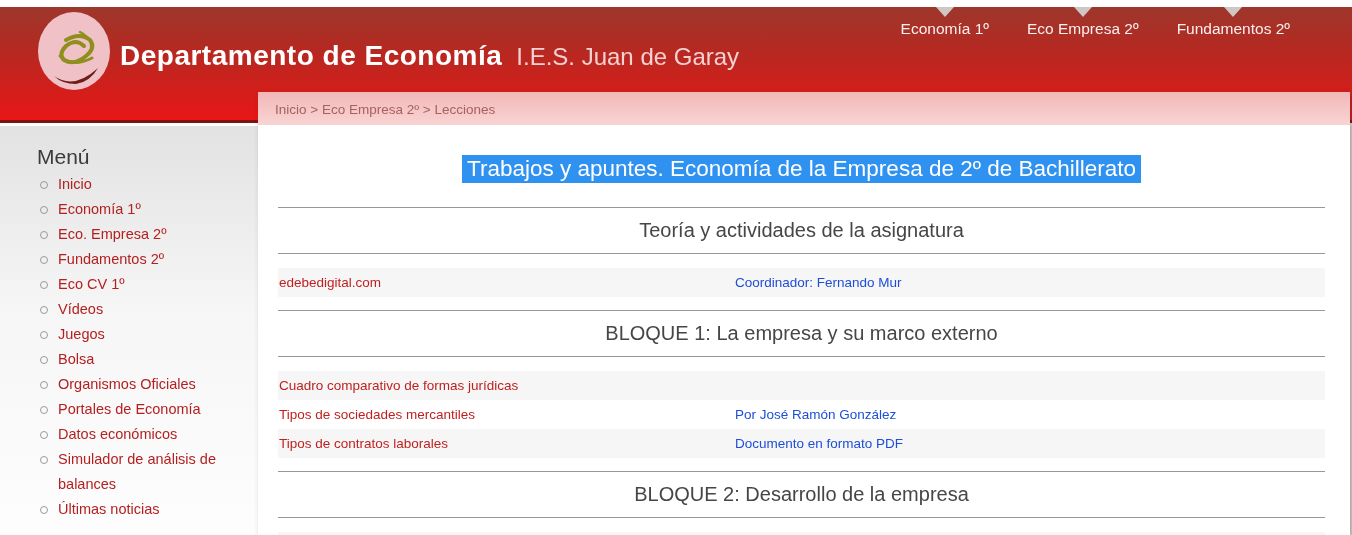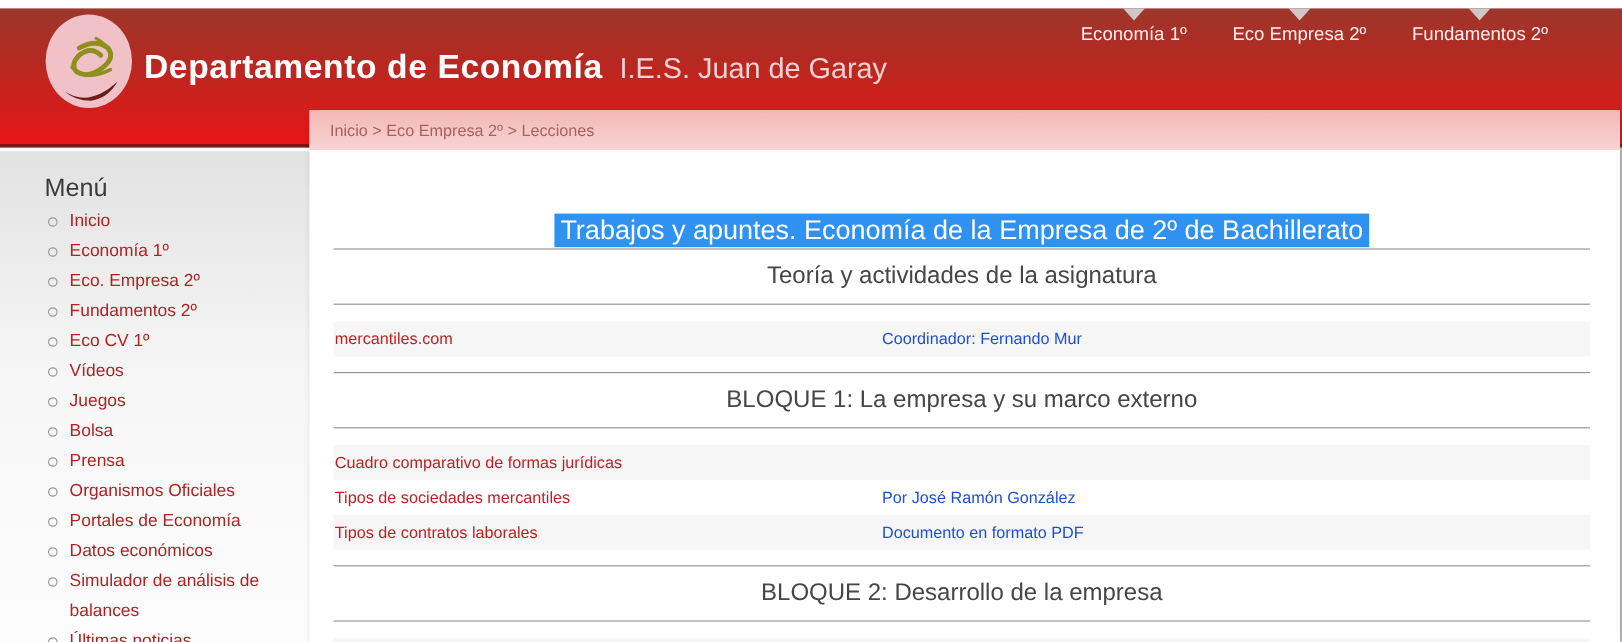--- a/index.html
+++ b/index.html
@@ -44,21 +44,21 @@
   
   .content-col { position:absolute; left:258px; top:92px; width:1092px; height:443px;
                  box-shadow:3px 3px 6px rgba(90,40,40,0.45); background:#ffffff; }
   .breadcrumb-bar { height:33px; background:linear-gradient(#f2b7b7, #f9d4d4);
                     line-height:33px; padding-left:17px; }
   .breadcrumb-bar span { font-size:13.5px; color:#a86060; cursor:pointer; }
   .card { background:#ffffff; padding:0 25px 0 20px; }
 
   .page-title-wrap { text-align:center; margin-top:30px; height:28px; }
   .page-title { display:inline-block; background:#2f92f0; color:#ffffff; font-size:22.5px;
-                padding:1px 5px;margin-top:23px; }
+                padding:1px 5px; }
 
   .section-heading { margin-top:24px; border-top:1px solid #979797; border-bottom:1px solid #979797;
                      padding:11px 0 11px; text-align:center; font-size:20px; color:#464646; }
   .rows { margin-top:14px; }
   .row { display:flex; height:29px; align-items:center; font-size:13.5px; }
   .row.odd { background:#f6f6f6; }
   .row.even { background:#ffffff; }
   .row .link { flex:0 0 457px; color:#c11f1f; padding-left:1px; cursor:pointer; }
   .row .info { color:#1d4ed8; }
   .section-block { margin-top:0; }
@@ -114,21 +114,20 @@
   <li>Fundamentos 2º</li>
 
   <li>Eco CV 1º</li>
 
   <li>Vídeos</li>
 
   <li>Juegos</li>
 
   <li>Bolsa</li>
 
-  <li>Prensa</li>
 
   <li>Organismos Oficiales</li>
 
   <li>Portales de Economía</li>
 
   <li>Datos económicos</li>
 
   <li>Simulador de análisis de balances</li>
 
   <li>Últimas noticias</li>
@@ -143,21 +142,21 @@
     </div>
     <div class="card">
       <div class="page-title-wrap">
         <span class="page-title">Trabajos y apuntes. Economía de la Empresa de 2º de Bachillerato</span>
       </div>
       <div id="sections">
   <div class="section-block">
     <div class="section-heading">Teoría y actividades de la asignatura</div>
     <div class="rows">
   <div class="row odd">
-    <span class="link">mercantiles.com</span>
+    <span class="link">edebedigital.com</span>
     <span class="info">Coordinador: Fernando Mur</span>
   </div>
 </div>
   </div>
 
   <div class="section-block">
     <div class="section-heading">BLOQUE 1: La empresa y su marco externo</div>
     <div class="rows">
   <div class="row odd">
     <span class="link">Cuadro comparativo de formas jurídicas</span>

